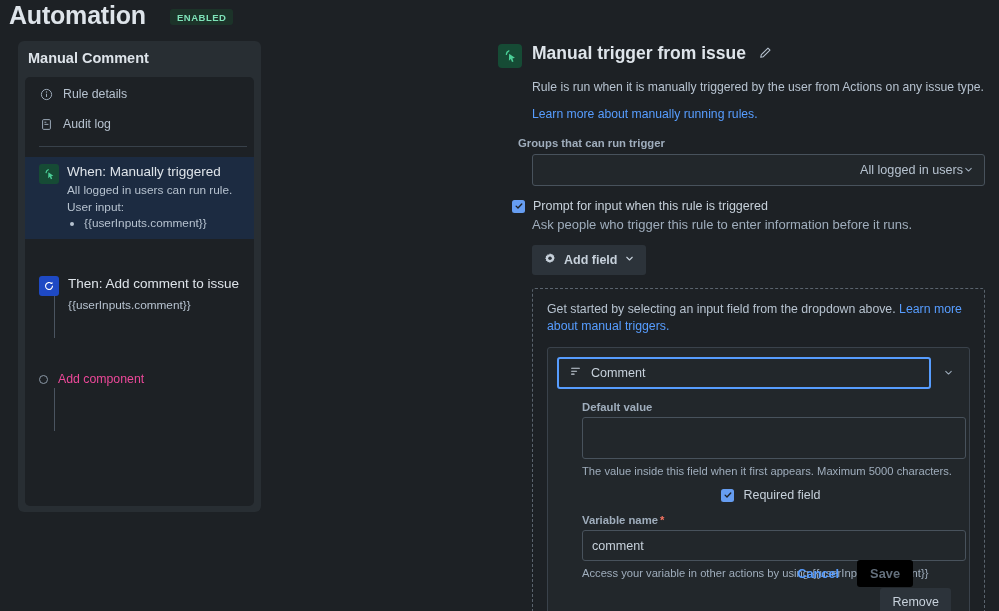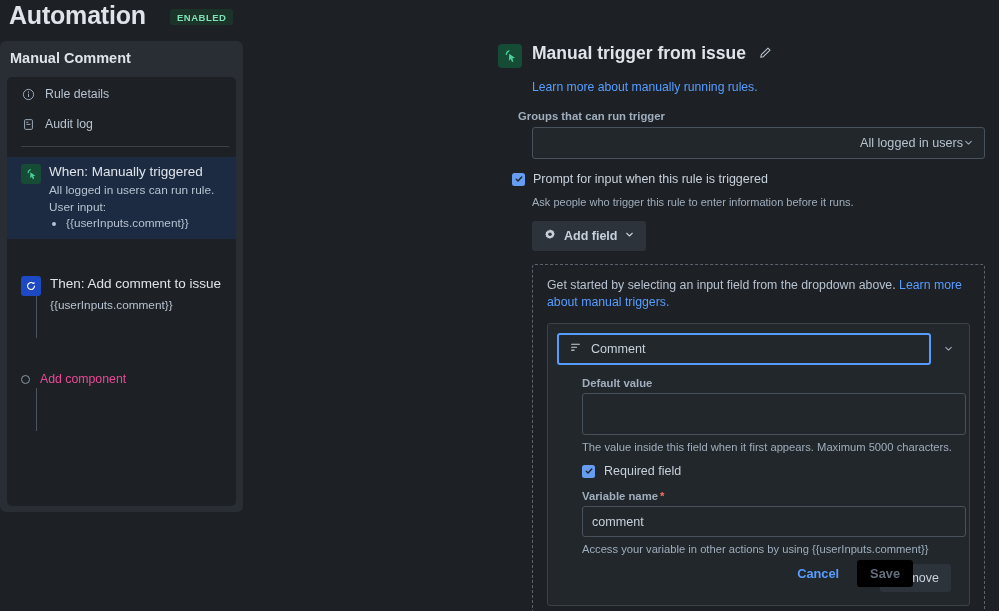--- a/index.html
+++ b/index.html
@@ -21,21 +21,21 @@
   }
   .enabled-badge {
     position: absolute; left: 170px; top: 9px;
     background: #1c3329; color: #7ee2b8;
     font-size: 9.5px; font-weight: 700; letter-spacing: 0.5px;
     padding: 2.5px 7px 2.5px 7px; border-radius: 3px;
   }
 
   
   .left-outer {
-    position: absolute; left: 0; top: 41px;
+    position: absolute; left: 18px; top: 41px;
     width: 243px; height: 471px;
     background: #282e33; border-radius: 6px;
   }
   .left-title {
     position: absolute; left: 10px; top: 9px;
     font-size: 14.5px; font-weight: 600; color: #dee4ea;
   }
   .left-inner {
     position: absolute; left: 7px; top: 36px;
     width: 229px; height: 429px;
@@ -111,21 +111,21 @@
   .select-box .val { flex: 1 1 auto; text-align: right; }
   .chev { color: #9fadbc; font-size: 10px; }
 
   .check-row { display: flex; align-items: center; gap: 8px; margin-left: 14px; margin-top: 13px; }
   .cbx {
     width: 13px; height: 13px; flex: 0 0 13px; border-radius: 2.5px;
     background: #669df1; display: flex; align-items: center; justify-content: center;
   }
   .cbx svg { display: block; }
   .check-label { font-size: 12.5px; color: #c7d1db; }
-  .hint { font-size: 11px; color: #9fadbc; margin-left: 34px; margin-top: 10px; }
+  .hint { font-size: 13px; color: #9fadbc; margin-left: 34px; margin-top: 4px; }
 
   .addfield-btn {
     margin-left: 34px; margin-top: 13px;
     display: inline-flex; align-items: center; gap: 7px;
     background: #2c333a; border-radius: 3px;
     height: 30px; padding: 0 11px;
     font-size: 12.5px; font-weight: 600; color: #c7d1db; cursor: pointer;
   }
 
   .dashed {
@@ -146,21 +146,21 @@
     background: #22272b; border: 2px solid #579dff; border-radius: 3px;
     display: flex; align-items: center; gap: 9px; padding: 0 10px;
     font-size: 12.6px; color: #c7d1db;
   }
   .sub-label { font-size: 11.3px; font-weight: 600; color: #9fadbc; margin-left: 25px; margin-top: 12px; }
   .textarea {
     margin-left: 25px; margin-top: 4px; width: 384px; height: 42px;
     background: #22272b; border: 1px solid #48525c; border-radius: 3px;
   }
   .sub-hint { font-size: 11.2px; color: #9fadbc; margin-left: 25px; margin-top: 6px; }
-  .sub-check { display: flex; align-items: center; gap: 9px; margin-left: 25px; margin-top: 11px; }
+  .sub-check { display: flex; align-items: center; gap: 9px; margin-left: 25px; margin-top: 11px; justify-content: center; }
   .textinput {
     margin-left: 25px; margin-top: 4px; width: 384px; height: 31px;
     background: #22272b; border: 1px solid #48525c; border-radius: 3px;
     display: flex; align-items: center; padding: 0 9px;
     font-size: 12.6px; color: #c7d1db;
   }
   .req-star { color: #f87462; margin-left: 2px; }
   .remove-row { display: flex; justify-content: flex-end; margin-top: 9px; margin-right: 9px; }
   .remove-btn {
     background: #2c333a; border-radius: 3px; height: 28px; padding: 0 12px;
@@ -266,20 +266,21 @@
       <div class="rule-title">
         <span>Manual trigger from issue</span>
         <span class="edit-icon">
           <svg width="14" height="14" viewBox="0 0 16 16">
             <path d="M11.4 2.3l2.3 2.3-7.6 7.6-3 .7.7-3z" fill="none" stroke="#b6c2cf" stroke-width="1.2" stroke-linejoin="round"></path>
           </svg>
         </span>
       </div>
     </div>
 
+    <div class="rule-desc">Rule is run when it is manually triggered by the user from Actions on any issue type.</div>
     <a class="link rule-link">Learn more about manually running rules.</a>
 
     <div class="field-label">Groups that can run trigger</div>
     <div class="select-box">
       <span class="val">All logged in users</span>
       <span class="chev">
         <svg width="11" height="11" viewBox="0 0 16 16">
             <path d="M4 6.2L8 10.2 12 6.2" fill="none" stroke="#9fadbc" stroke-width="1.5" stroke-linecap="round" stroke-linejoin="round"></path>
           </svg>
       </span>

